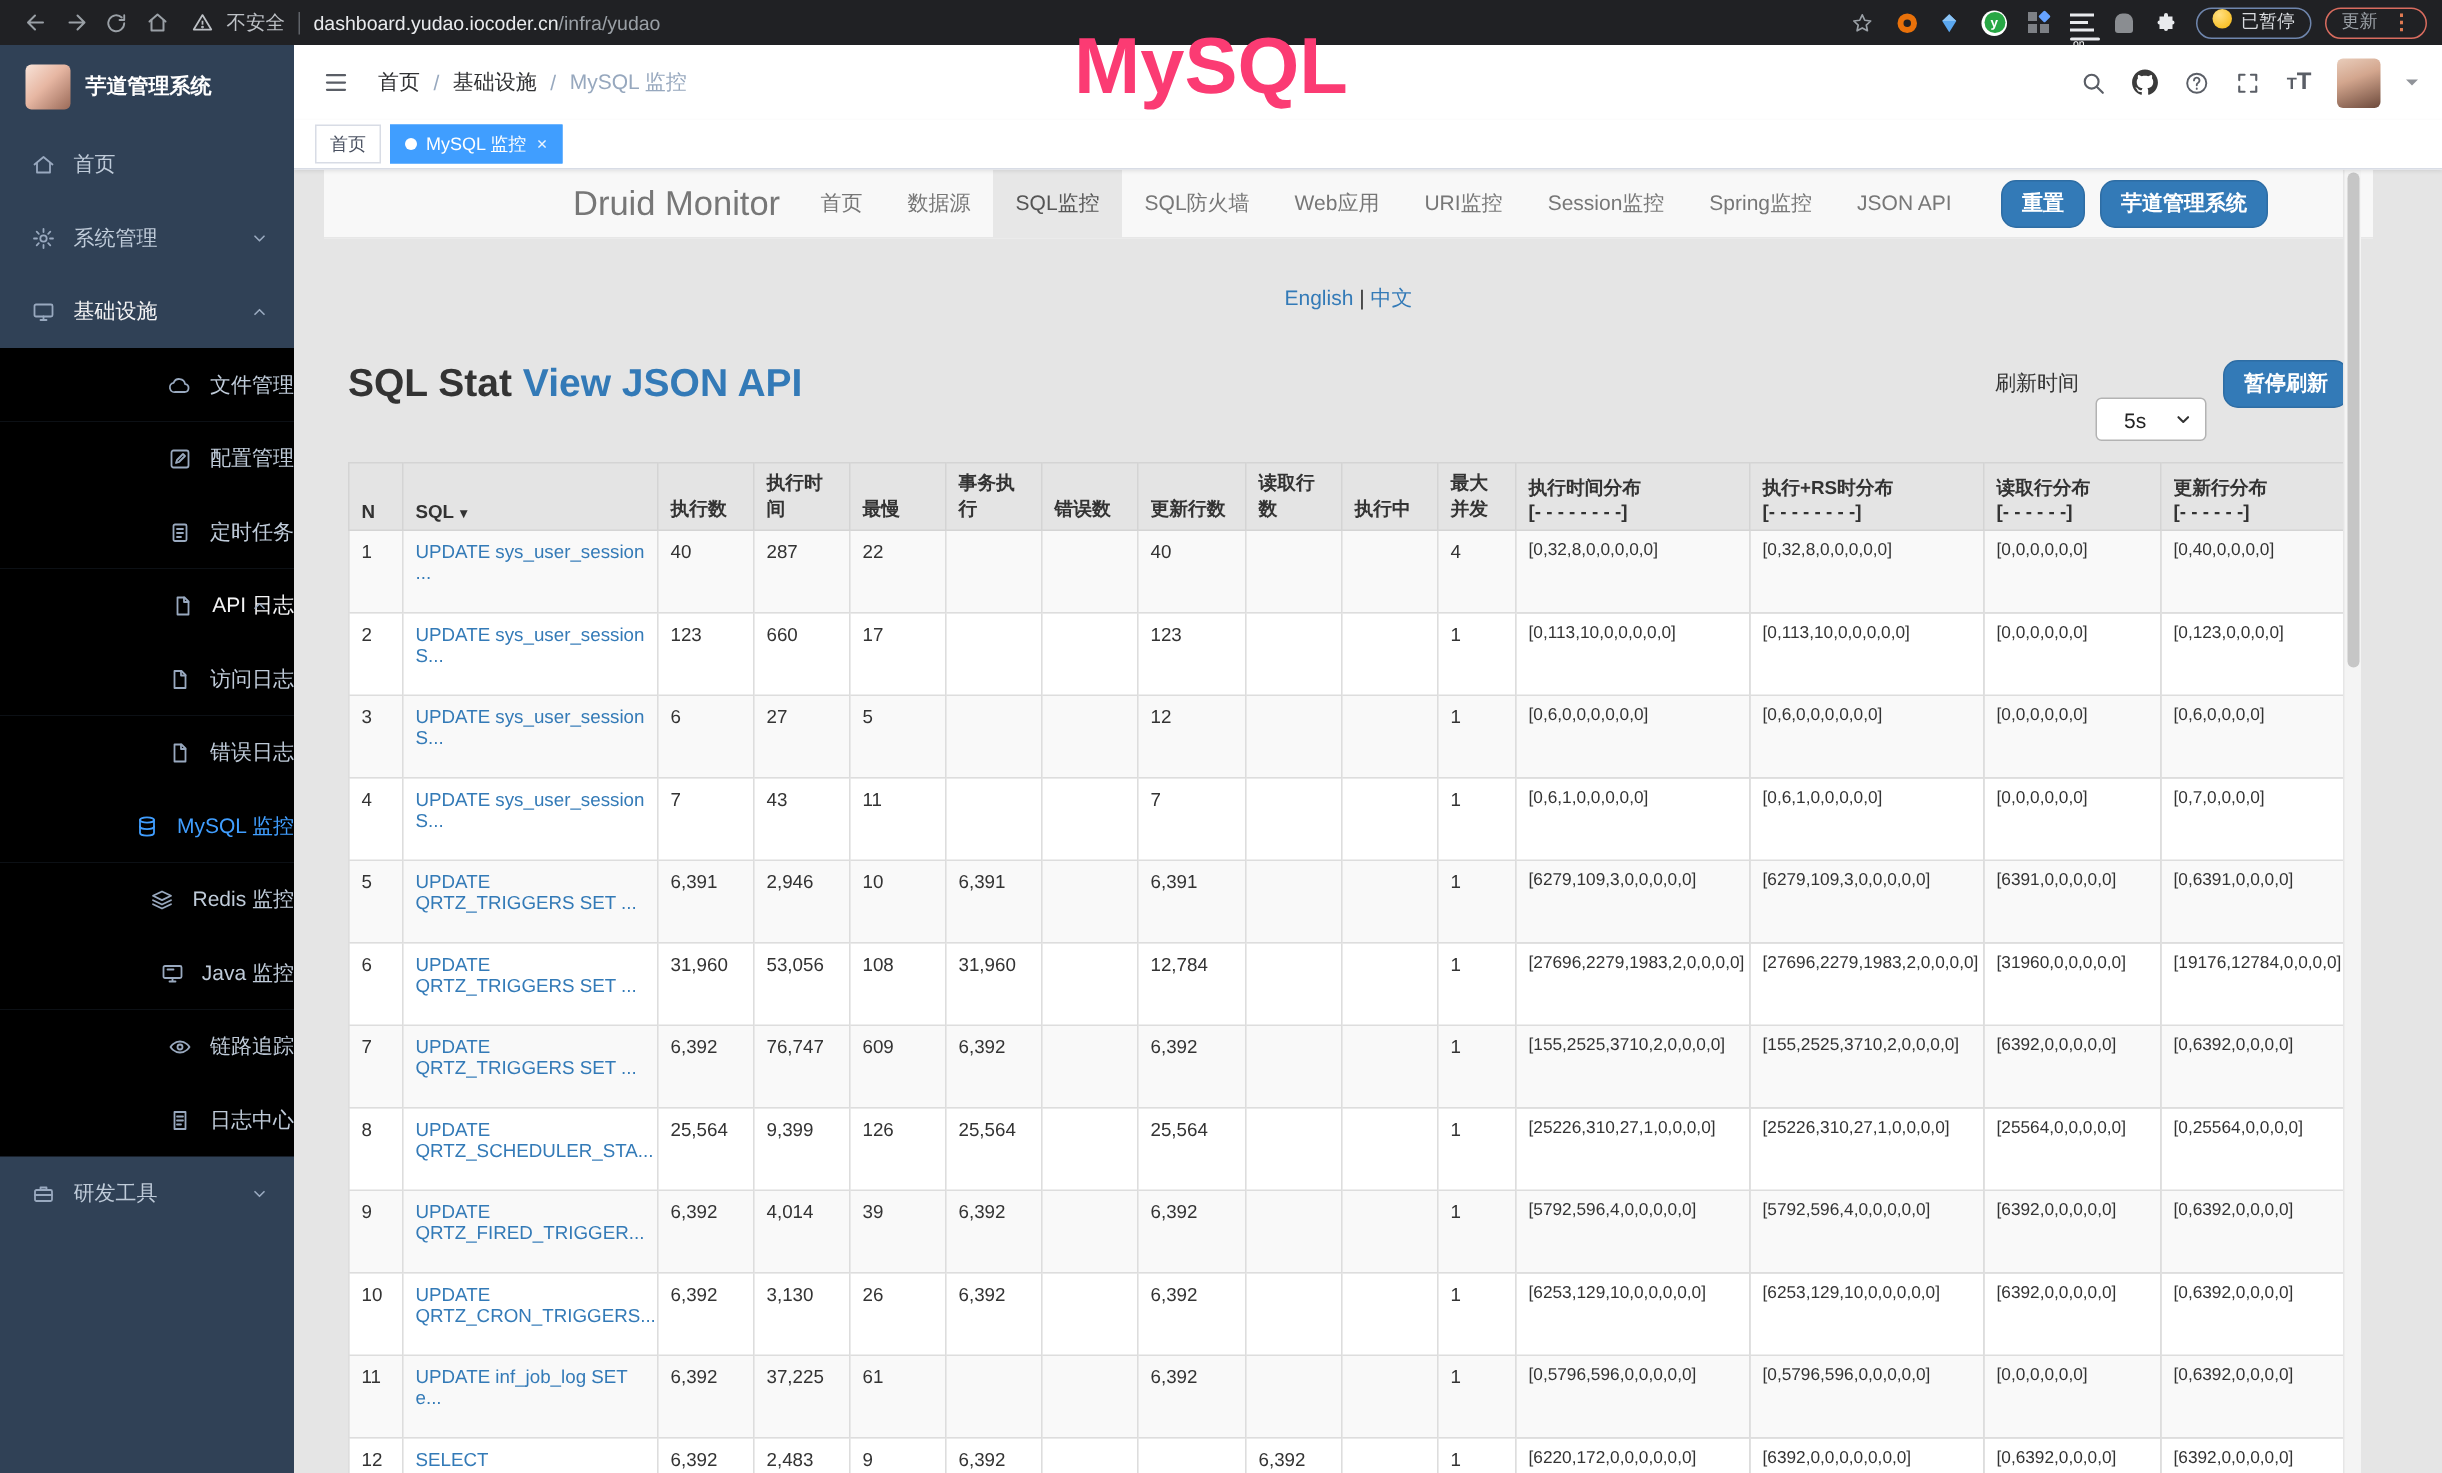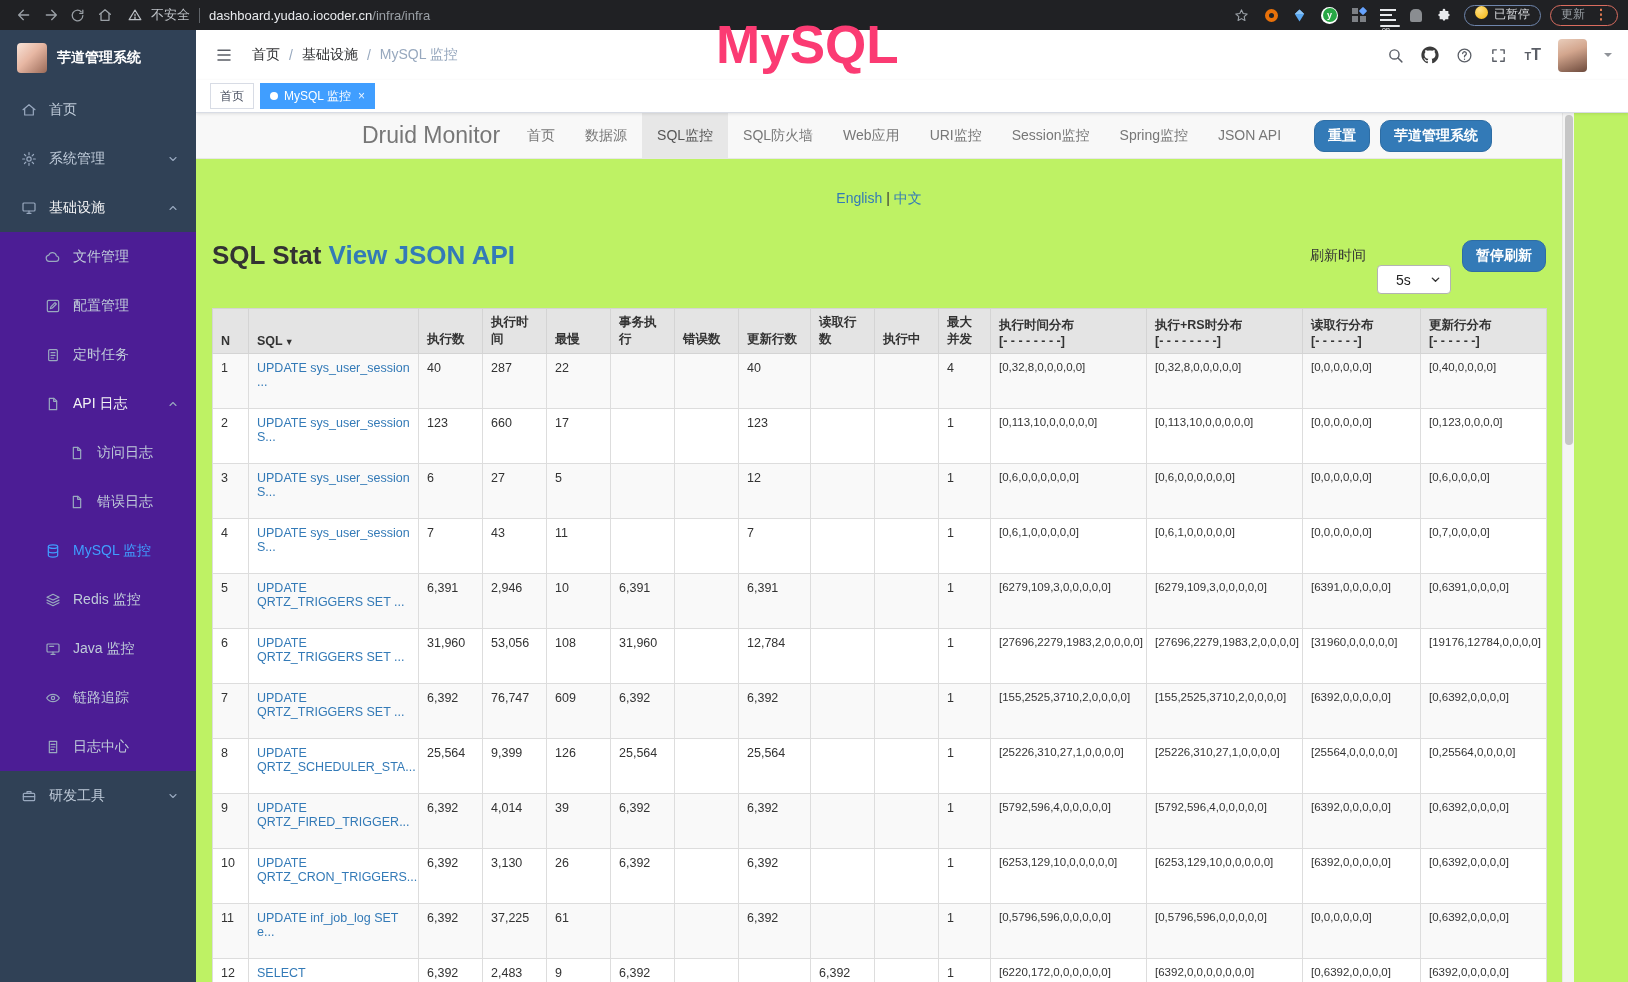--- a/index.html
+++ b/index.html
@@ -34,21 +34,21 @@
   .pill.red { border:1px solid #d96c5f; color:#9aa0a6; padding-right:6px; }
   .emoji-face { width:13px; height:13px; border-radius:50%; background:radial-gradient(circle at 35% 30%, #ffe082, #f5b50a); }
   .pill .dots { color:#e07a52; font-size:14px; font-weight:bold; padding:0 3px; }
 
   
   .sidebar { position:absolute; left:0; top:30px; bottom:0; width:196px; background:#304156; z-index:6; overflow:hidden; }
   .logo { height:55px; display:flex; align-items:center; gap:10px; padding-left:17px; }
   .logo-img { width:30px; height:30px; border-radius:4px; background:linear-gradient(135deg,#f8e3d8 0%,#e7b7a3 45%,#9a6a58 100%); }
   .logo-title { color:#fff; font-size:14px; font-weight:bold; }
   .s-item { position:relative; height:49px; display:flex; align-items:center; color:#bfcbd9; font-size:14px; padding-left:21px; cursor:pointer; }
-  .s-item.sub { background:#4c1d95; }
+  .s-item.sub { background:#000000;justify-content:flex-end; }
   .s-item.lvl1 { padding-left:45px; }
   .s-item.lvl2 { padding-left:69px; }
   .s-icon { width:17px; margin-right:11px; color:#99a9bf; display:inline-flex; }
   .s-chev { position:absolute; right:17px; top:19px; color:#99a9bf; }
   .s-item.active, .s-item.active .s-icon { color:#409eff; }
   .s-item.open .s-label { color:#f4f4f5; }
 
   
   .app-header { position:absolute; left:196px; top:30px; right:0; height:50px; background:#fff; display:flex; align-items:center; z-index:4; }
   .hamb { margin-left:19px; color:#5a5e66; }
@@ -65,21 +65,21 @@
               border-bottom:1px solid #d8dce5; box-shadow:0 1px 3px rgba(0,0,0,.10);
               display:flex; align-items:center; padding-left:14px; gap:6px; z-index:4; }
   .tag { height:26px; display:inline-flex; align-items:center; border:1px solid #d8dce5; background:#fff;
          color:#495060; font-size:12px; padding:0 9px; cursor:pointer; }
   .tag .dot { width:8px; height:8px; border-radius:50%; background:#fff; margin-right:6px; display:none; }
   .tag.active { background:#409eff; border-color:#409eff; color:#fff; }
   .tag.active .dot { display:inline-block; }
   .tag .close { margin-left:7px; font-size:12px; opacity:.9; }
 
   
-  .content { position:absolute; left:196px; top:113px; right:0; bottom:0; background:#bef264; overflow:hidden; z-index:3; }
+  .content { position:absolute; left:196px; top:113px; right:0; bottom:0; background:#e5e5e5; overflow:hidden; z-index:3;padding-left:20px; }
   .druid-nav { width:1366px; height:46px; background:#f8f8f8; border-bottom:1px solid #e7e7e7; display:flex; align-items:center; }
   .brand { margin-left:166px; font-size:23px; color:#777; font-weight:300; white-space:nowrap; }
   .dnav { display:flex; margin-left:12px; }
   .dnav-item { padding:0 15px; line-height:45px; color:#777; font-size:14px; cursor:pointer; white-space:nowrap; }
   .dnav-item.active { background:#e7e7e7; color:#555; }
   .nav-btns { display:flex; gap:10px; margin-left:18px; }
   .btn { background:#337ab7; border:1px solid #2e6da4; color:#fff; font-size:14px; font-weight:bold;
          padding:6px 13px; border-radius:10px; font-family:inherit; cursor:pointer; white-space:nowrap; }
   .druid-body { width:1366px; padding:0 16px; }
   .lang { text-align:center; margin-top:31px; font-size:14px; color:#333; }
@@ -140,21 +140,21 @@
   <div class="addr">
     <span>
       <svg width="14" height="14" viewBox="0 0 24 24" fill="none" stroke="#bdc1c6" stroke-width="2" stroke-linejoin="round">
           <path d="M12 3.5 22 20H2z"></path>
           <path d="M12 10v4.5"></path>
           <circle cx="12" cy="17.2" r="0.6" fill="#bdc1c6"></circle>
         </svg>
     </span>
     <span>不安全</span>
     <span class="divider"></span>
-    <span class="url"><span class="url-host">dashboard.yudao.iocoder.cn</span><span class="url-path">/infra/infra</span></span>
+    <span class="url"><span class="url-host">dashboard.yudao.iocoder.cn</span><span class="url-path">/infra/yudao</span></span>
     <span class="star">
       <svg width="15" height="15" viewBox="0 0 24 24" fill="none" stroke="currentColor" stroke-width="1.8" stroke-linejoin="round">
           <path d="M12 3l2.7 5.8 6.3.8-4.7 4.3 1.2 6.1L12 17l-5.5 3 1.2-6.1L3 9.6l6.3-.8z"></path>
         </svg>
     </span>
   </div>
   <div class="ext">
     <span class="ext-donut"></span>
     <span>
       <svg width="15" height="15" viewBox="0 0 24 24">

